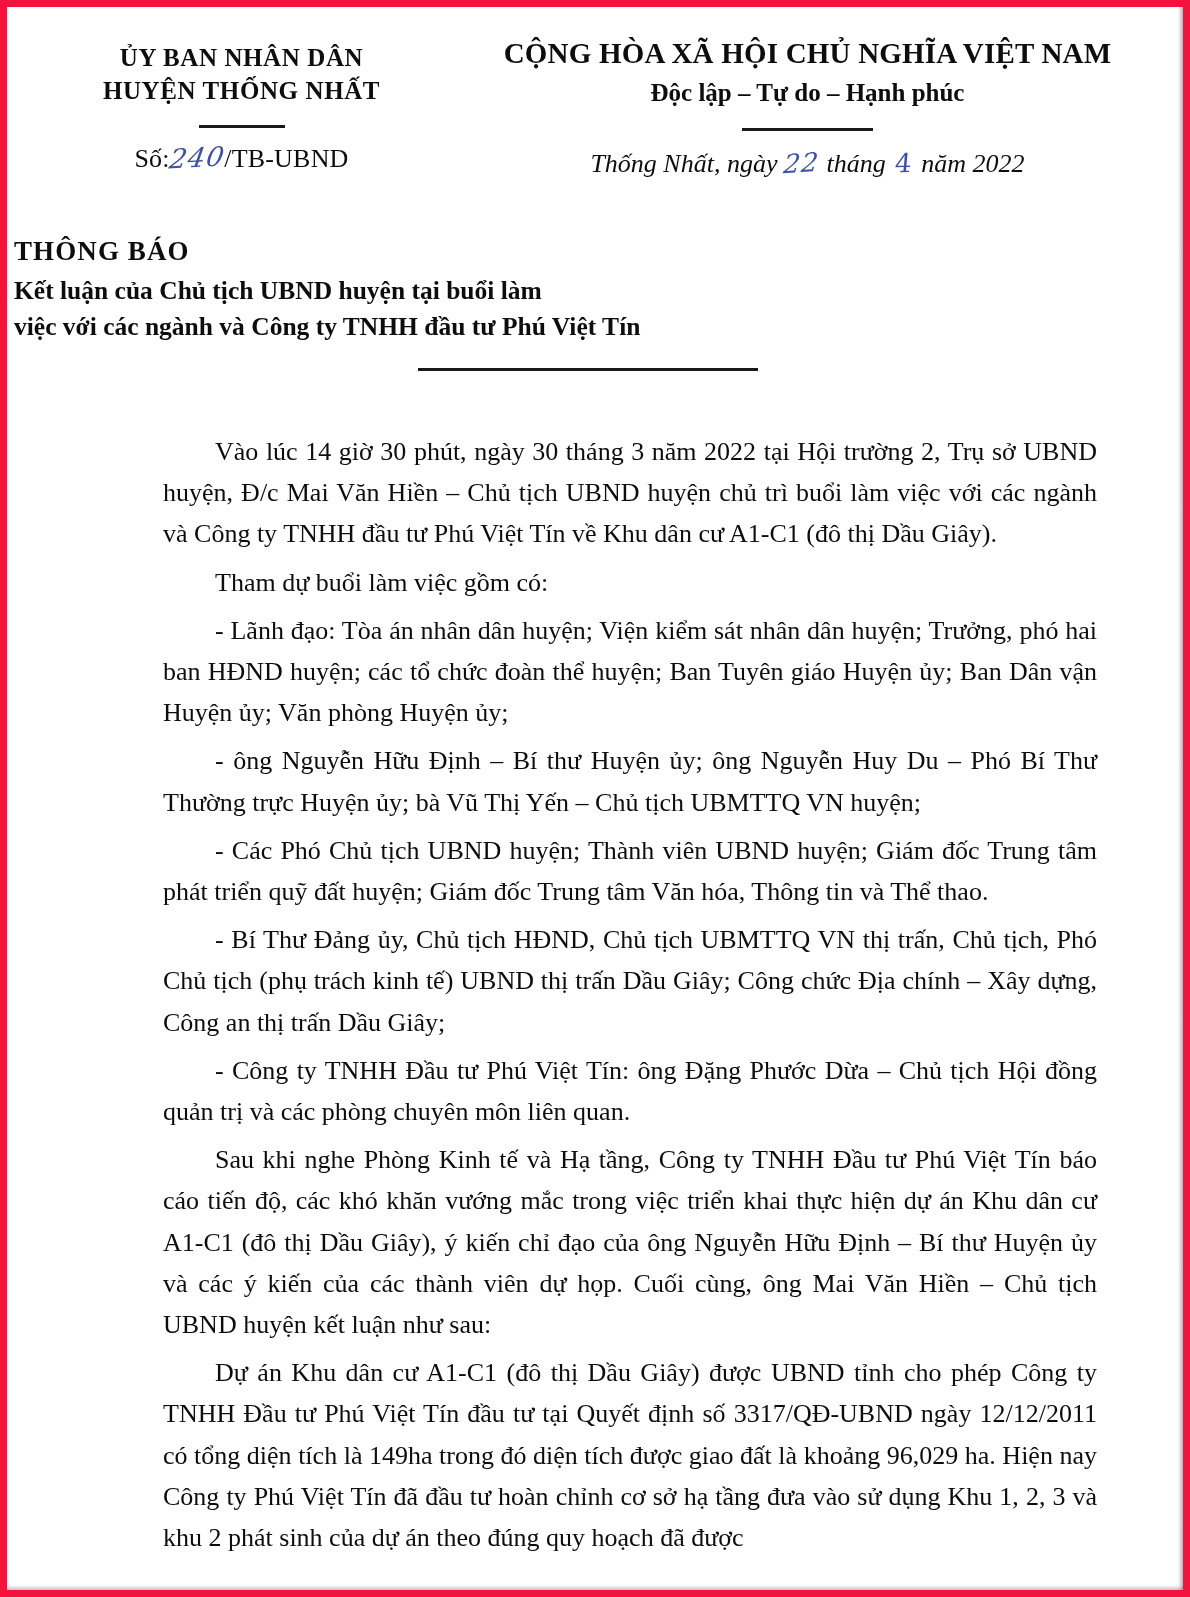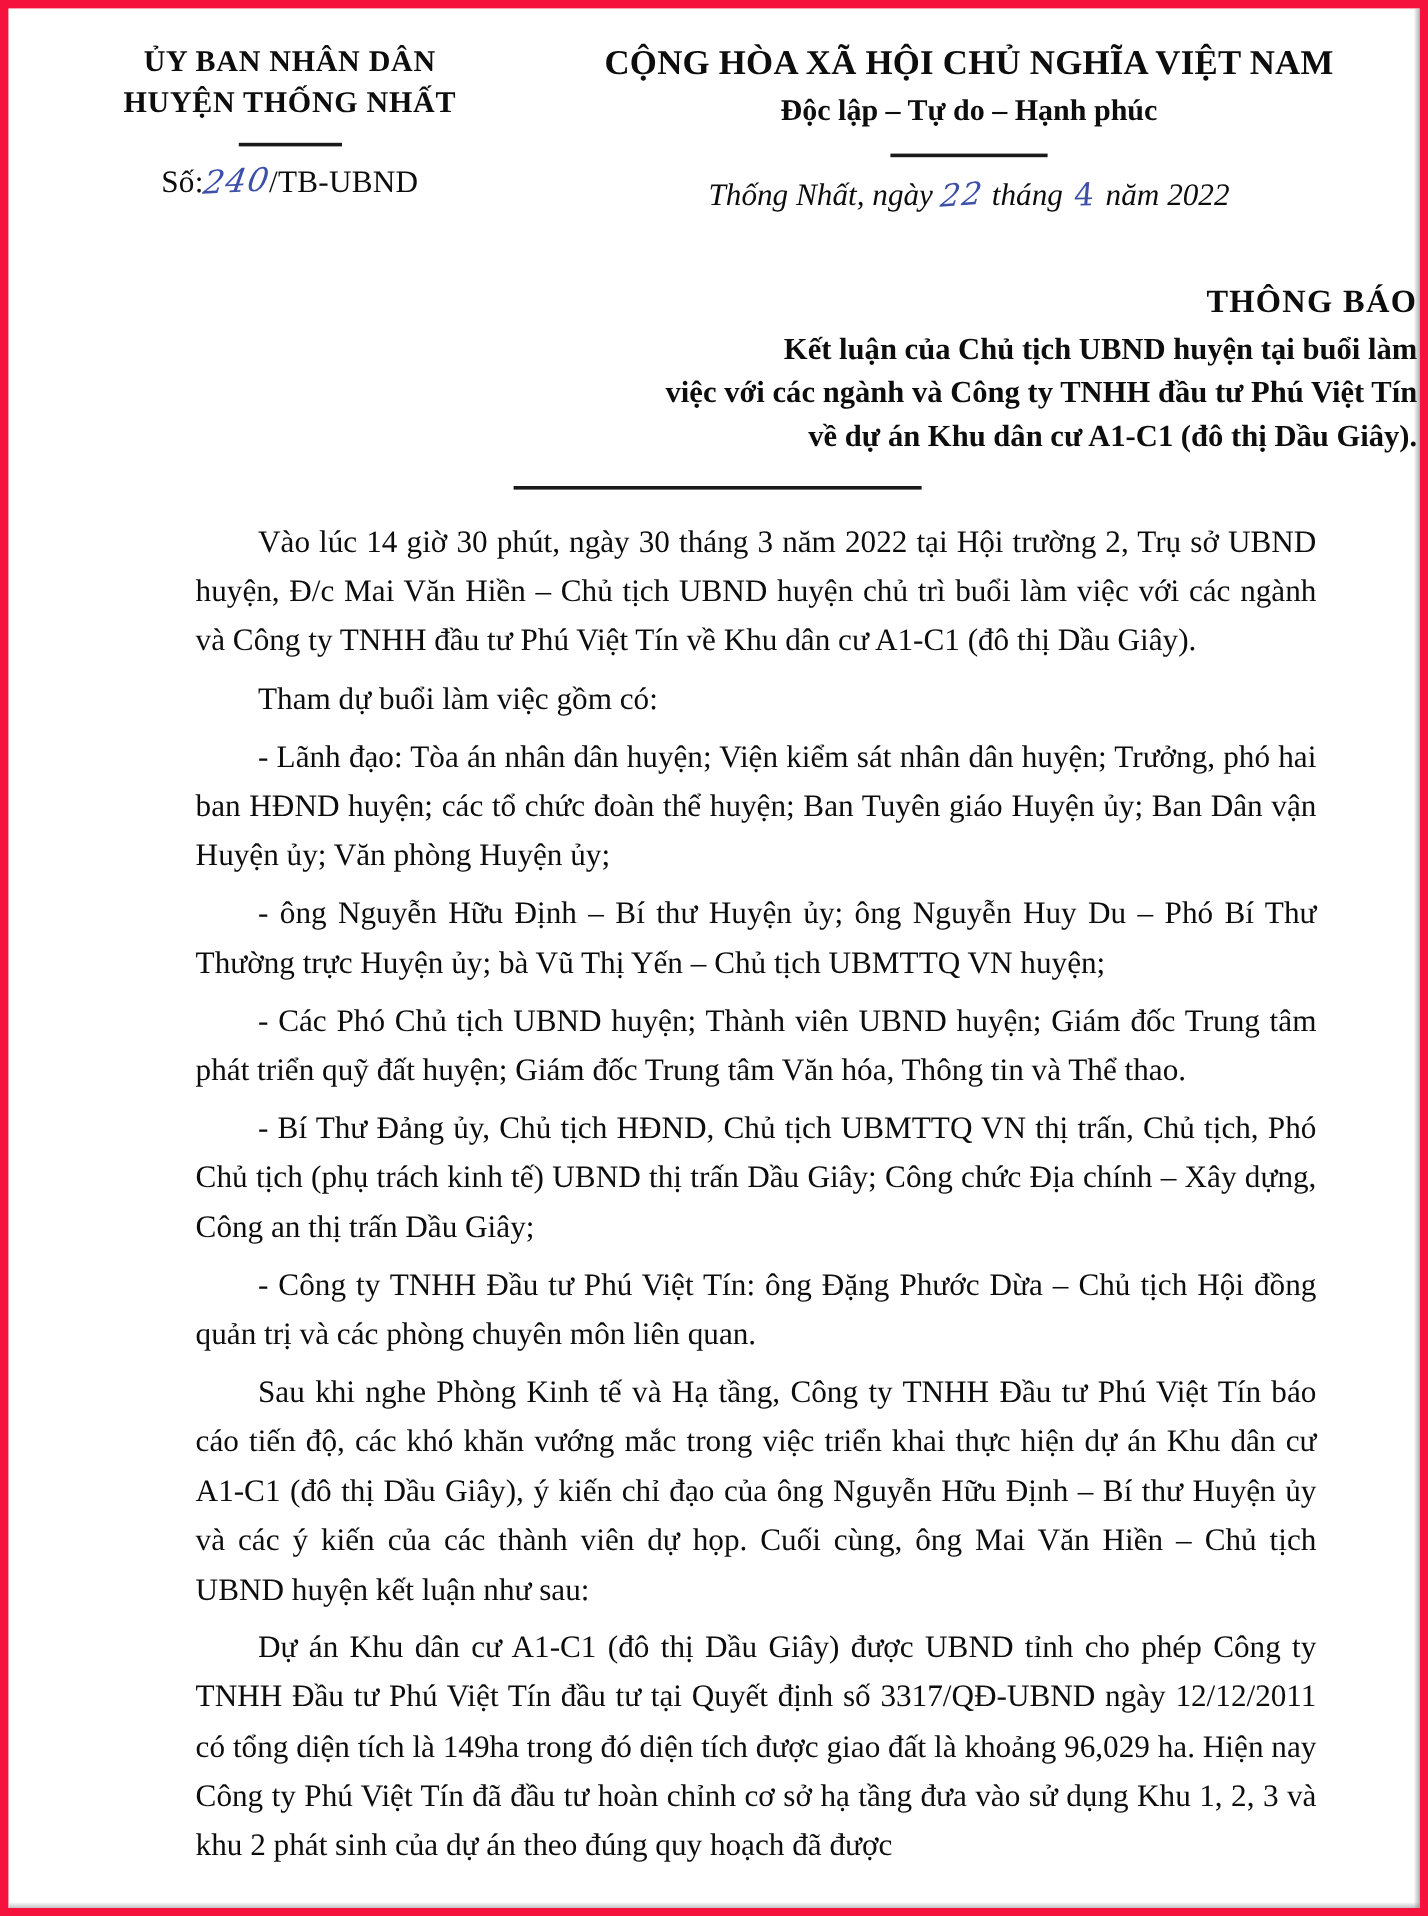--- a/index.html
+++ b/index.html
@@ -46,21 +46,21 @@
     inset: 0;
   }
 
   
   .header {
     position: absolute;
     top: 28px;
     left: 7px;
     right: 7px;
     display: flex;
-    align-items: flex-start;
+    align-items: center;
     gap: 32px;
   }
   .hdr-left {
     width: 455px;
     text-align: center;
     flex: 0 0 auto;
   }
   .hdr-right {
     flex: 1 1 auto;
     text-align: center;
@@ -134,22 +134,22 @@
     font-size: 26px;
     font-style: normal;
     padding: 0 9px;
   }
 
   
   .title-block {
     position: absolute;
     top: 228px;
     left: 7px;
-    right: 2px;
-    text-align: right;
+    right: 21px;
+    text-align: left;
   }
   .doc-type {
     font-size: 27px;
     font-weight: bold;
     letter-spacing: 1.1px;
     line-height: 1.25;
   }
   .doc-subtitle {
     font-size: 25.5px;
     font-weight: bold;
@@ -205,21 +205,20 @@
         <div class="date-line"><span>Thống Nhất, ngày</span><span class="ink ink-day">22</span><span>tháng</span><span class="ink ink-month">4</span><span>năm 2022</span></div>
       </div>
 
     </div>
 
     <div class="title-block">
       <div class="doc-type">THÔNG BÁO</div>
       <div class="doc-subtitle">
         <span class="sub-row">Kết luận của Chủ tịch UBND huyện tại buổi làm</span>
         <span class="sub-row">việc với các ngành và Công ty TNHH đầu tư Phú Việt Tín</span>
-        <span class="sub-row">về dự án Khu dân cư A1-C1 (đô thị Dầu Giây).</span>
       </div>
       <div class="rule-title"></div>
     </div>
 
     <div class="body">
       <p>Vào lúc 14 giờ 30 phút, ngày 30 tháng 3 năm 2022 tại Hội trường 2, Trụ sở UBND huyện, Đ/c Mai Văn Hiền – Chủ tịch UBND huyện chủ trì buổi làm việc với các ngành và Công ty TNHH đầu tư Phú Việt Tín về Khu dân cư A1-C1 (đô thị Dầu Giây).</p>
       <p>Tham dự buổi làm việc gồm có:</p>
       <p class="dash">- Lãnh đạo: Tòa án nhân dân huyện; Viện kiểm sát nhân dân huyện; Trưởng, phó hai ban HĐND huyện; các tổ chức đoàn thể huyện; Ban Tuyên giáo Huyện ủy; Ban Dân vận Huyện ủy; Văn phòng Huyện ủy;</p>
       <p class="dash">- ông Nguyễn Hữu Định – Bí thư Huyện ủy; ông Nguyễn Huy Du – Phó Bí Thư Thường trực Huyện ủy; bà Vũ Thị Yến – Chủ tịch UBMTTQ VN huyện;</p>
       <p class="dash">- Các Phó Chủ tịch UBND huyện; Thành viên UBND huyện; Giám đốc Trung tâm phát triển quỹ đất huyện; Giám đốc Trung tâm Văn hóa, Thông tin và Thể thao.</p>

